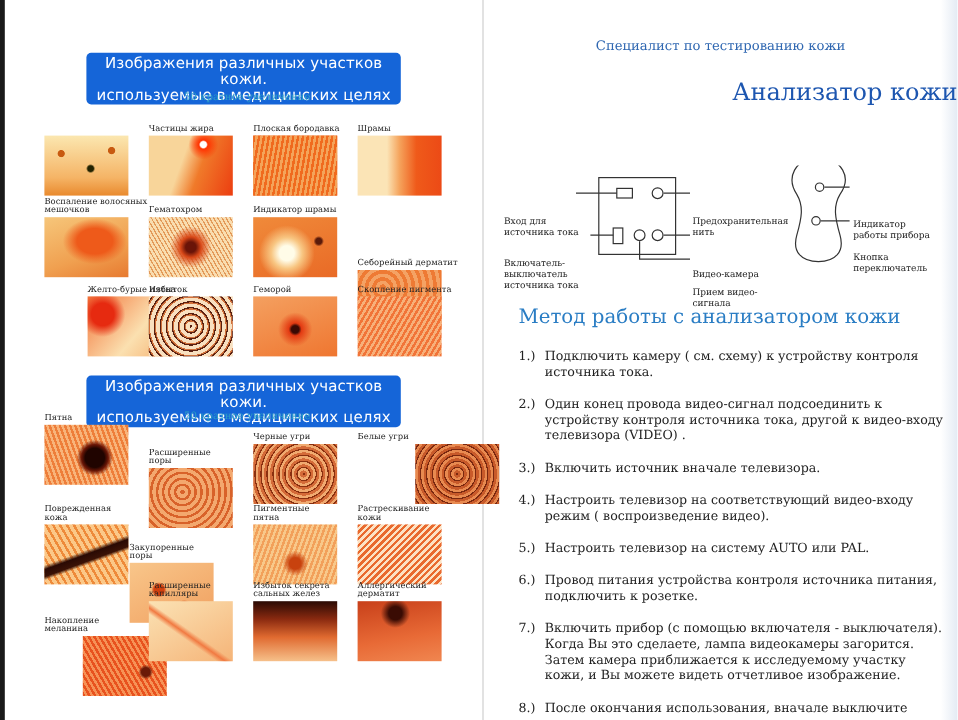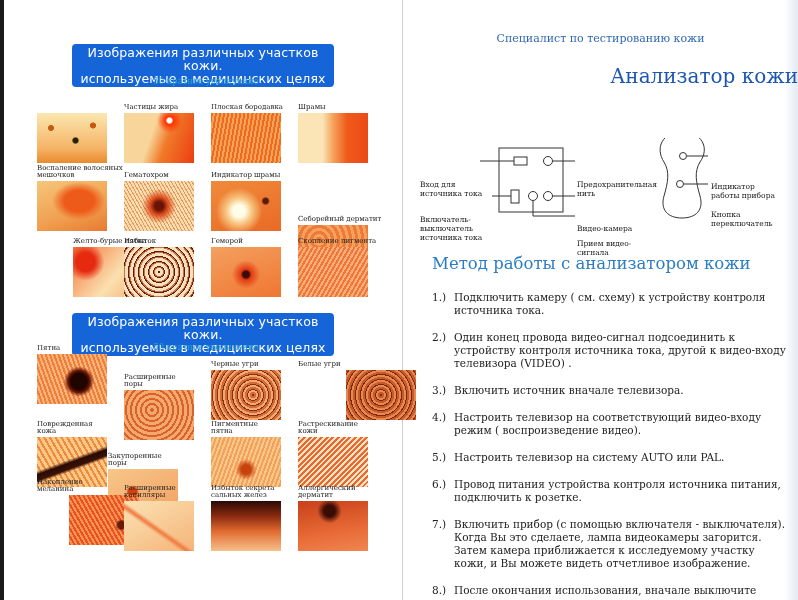--- a/index.html
+++ b/index.html
@@ -175,21 +175,21 @@
 </div>
 <div class="cell" style="left:211px; top:437px;">
   <div class="lbl" style="width:52px;">Пигментные пятна</div>
   <div class="img t7"></div>
 </div>
 <div class="cell" style="left:298px; top:437px;">
   <div class="lbl" style="width:66px;">Растрескивание кожи</div>
   <div class="img t8"></div>
 </div>
 
-<div class="cell" style="left:37px; top:495px;padding-left:32px;">
+<div class="cell" style="left:37px; top:530px;padding-left:32px;">
   <div class="lbl" style="width:55px;">Накопление меланина</div>
   <div class="img t9"></div>
 </div>
 <div class="cell" style="left:124px; top:501px;">
   <div class="lbl" style="width:62px;">Расширенные капилляры</div>
   <div class="img t10"></div>
 </div>
 <div class="cell" style="left:211px; top:501px;">
   <div class="lbl" style="width:66px;">Избыток секрета сальных желез</div>
   <div class="img t11"></div>

